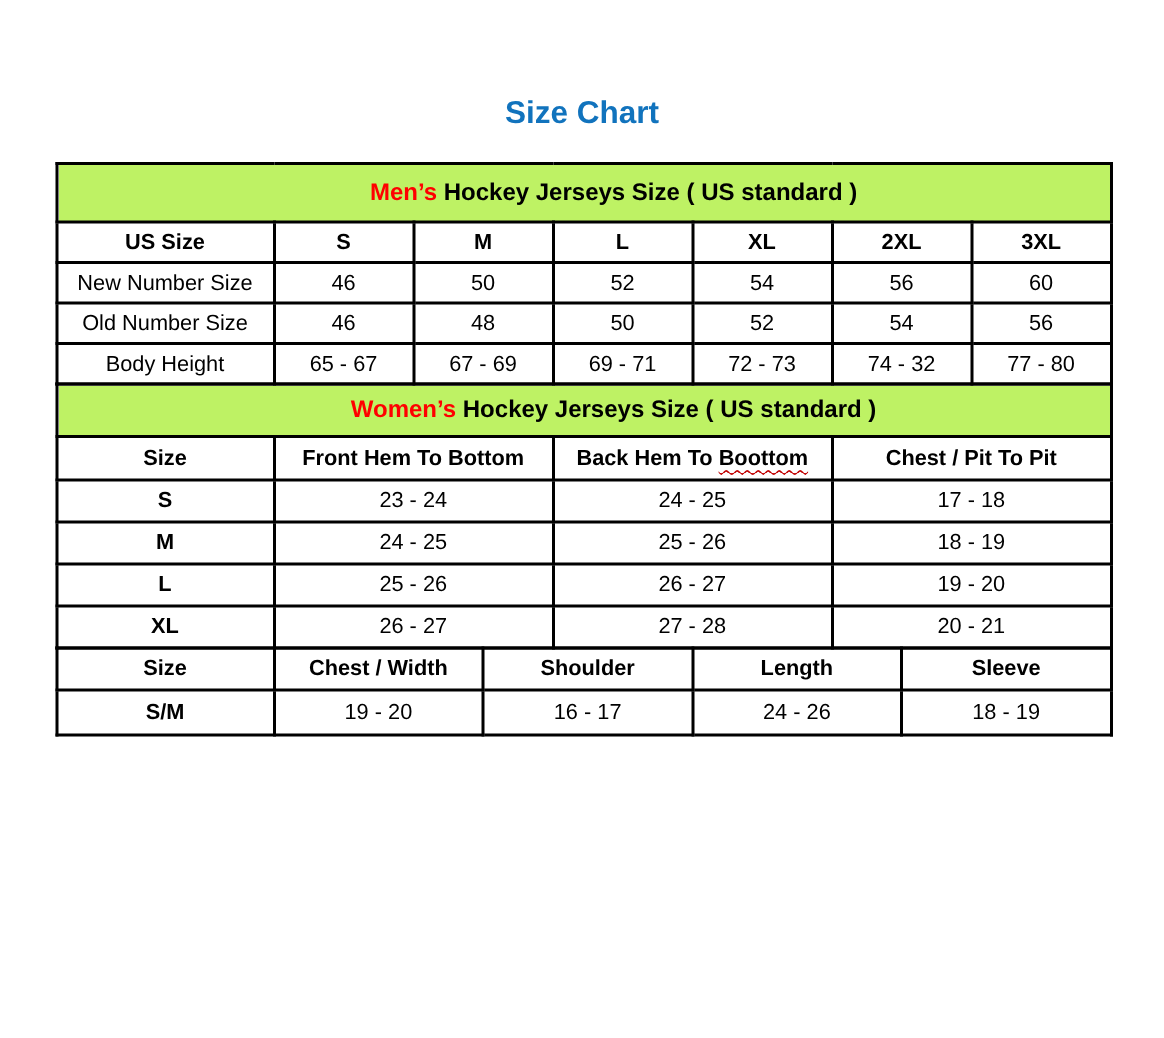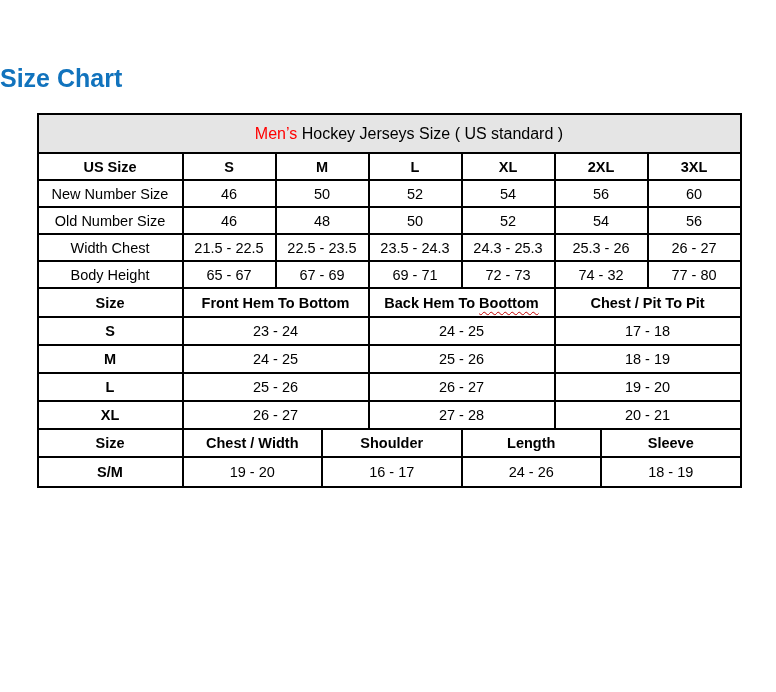--- a/index.html
+++ b/index.html
@@ -9,22 +9,22 @@
     width: 776px;
     height: 692px;
     background: #ffffff;
     font-family: "Liberation Sans", sans-serif;
     color: #000000;
     overflow: hidden;
   }
   .page-title {
     padding-top: 64px;
     margin: 0 0 20px 0;
-    text-align: left;
-    font-size: 25px;
+    text-align: center;
+    font-size: 21px;
     font-weight: bold;
     color: #1173BD;
     letter-spacing: 0px;
   }
   .chart-wrap {
     width: 703px;
     margin: 0 auto;
   }
   table.sec {
     border-collapse: collapse;
@@ -35,22 +35,22 @@
   table.sec td {
     border: 2px solid #000000;
     text-align: center;
     vertical-align: middle;
     padding: 0 2px;
     font-size: 14.5px;
     overflow: hidden;
     white-space: nowrap;
   }
   tr.banner td {
-    background: #e5e5e5;
-    font-weight: normal;
+    background: #bef264;
+    font-weight: bold;
     font-size: 16px;
     padding-left: 42px;
   }
   .hl { color: #FF0000; }
   td.hdr { font-weight: bold; font-size: 15px; }
   td.lbl { font-size: 14.5px; margin-top: 36px; }
   td.lbl-b { font-weight: bold; font-size: 14.5px; }
   
   .mens-banner td   { height: 37px; }
   .mens-row td      { height: 25px; }
@@ -117,48 +117,42 @@
       <tr class="mens-row">
         <td class="lbl">Old Number Size</td>
         <td>46</td>
         <td>48</td>
         <td>50</td>
         <td>52</td>
         <td>54</td>
         <td>56</td>
       </tr>
       <tr class="mens-row">
-        <td class="lbl">Width Chest</td>
-        <td>21.5 - 22.5</td>
-        <td>22.5 - 23.5</td>
-        <td>23.5 - 24.3</td>
-        <td>24.3 - 25.3</td>
-        <td>25.3 - 26</td>
-        <td>26 - 27</td>
-      </tr>
-      <tr class="mens-row">
         <td class="lbl">Body Height</td>
         <td>65 - 67</td>
         <td>67 - 69</td>
         <td>69 - 71</td>
         <td>72 - 73</td>
         <td>74 - 32</td>
         <td>77 - 80</td>
       </tr>
       </tbody>
     </table>
 
     <table class="sec">
       <colgroup>
           <col class="c-label">
           <col class="c-w">
           <col class="c-w">
           <col class="c-w">
         </colgroup>
       <tbody>
+      <tr class="banner womens-banner">
+        <td colspan="4"><span class="hl">Women’s</span><span> Hockey Jerseys Size ( US standard )</span></td>
+      </tr>
       <tr class="womens-hdr">
         <td class="hdr">Size</td>
         <td class="hdr">Front Hem To Bottom</td>
         <td class="hdr"><span>Back Hem To </span><span class="squiggle">Boottom</span></td>
         <td class="hdr">Chest / Pit To Pit</td>
       </tr>
       <tr class="womens-row">
         <td class="lbl-b">S</td>
         <td>23 - 24</td>
         <td>24 - 25</td>

